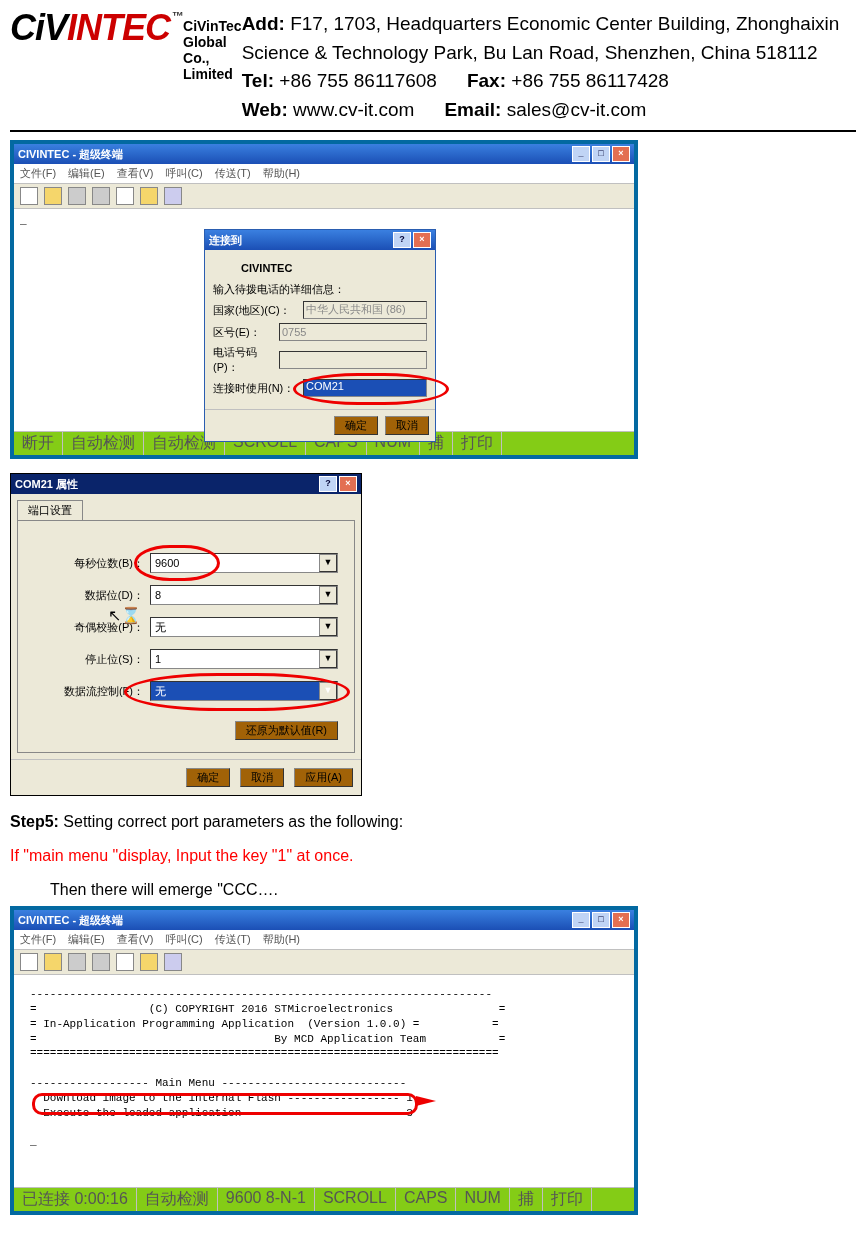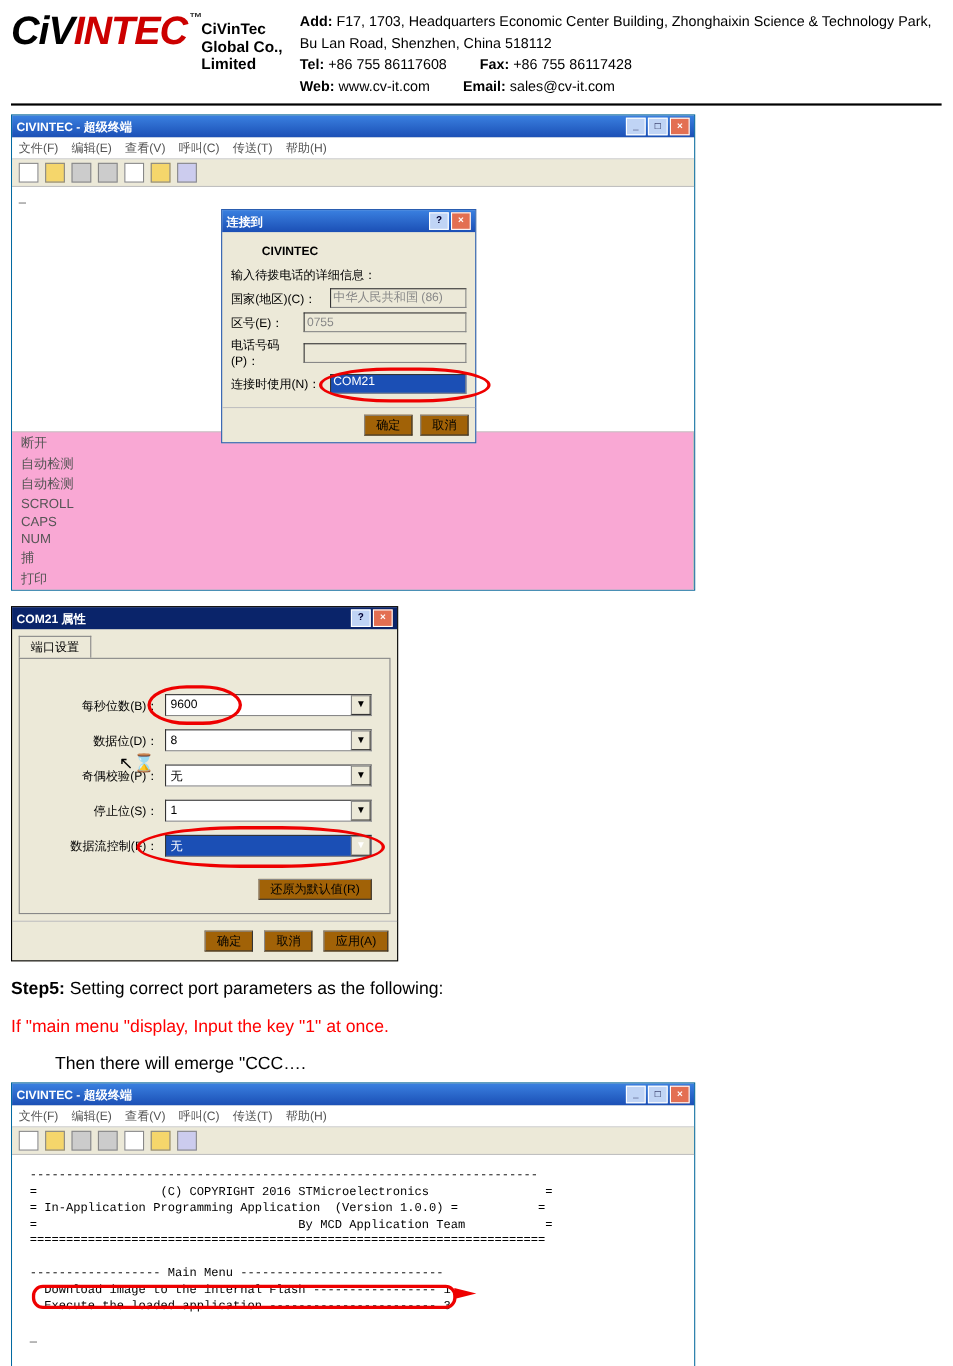--- a/index.html
+++ b/index.html
@@ -17,27 +17,27 @@
     border-bottom: 2px solid #000;
     padding-bottom: 6px;
     margin-bottom: 8px;
   }
   .logo-block { display: flex; flex-direction: row; }
   .logo-text { font-size: 36px; font-weight: 900; font-style: italic; letter-spacing: -1px; line-height: 1; }
   .logo-civ { color: #000; }
   .logo-intec { color: #c00; }
   .logo-tm { font-size: 12px; vertical-align: top; color: #333; font-style: normal; margin-left: 2px;}
   .company-name { font-size: 14px; font-weight: bold; margin-top: 8px; }
-  .contact { font-size: 13px; line-height: 1.5; }
+  .contact { font-size: 19px; line-height: 1.5; }
   .contact .row { display: flex; gap: 30px; }
   .contact b { font-weight: bold; }
 
   
   .win {
-    border: 1px solid #0369a1;
+    border: 4px solid #0369a1;
     background: #ece9d8;
     margin-bottom: 14px;
     position: relative;
     font-size: 11px;
   }
   .titlebar {
     background: linear-gradient(to bottom, #3a80e0, #1b4fb5);
     color: #fff;
     height: 20px;
     display: flex;
@@ -76,26 +76,25 @@
   .ticon { width: 16px; height: 16px; display: inline-block; }
   .content-area {
     background: #fff;
     min-height: 160px;
     position: relative;
     padding: 6px;
     font-family: "Courier New", monospace;
     font-size: 11px;
   }
   .statusbar {
-    background: #f9a8d4;
+    background: #84cc16;
     border-top: 1px solid #c0c0c0;
     display: flex;
-    font-size: 12px;
+    font-size: 16px;
     color: #555;
-    flex-direction: column;
   }
   .statusbar span { border-right: 1px solid #c0c0c0; padding: 1px 8px; }
 
   
   .dialog {
     position: absolute;
     border: 1px solid #2a5db0;
     background: #ece9d8;
     width: 230px;
     left: 190px;

